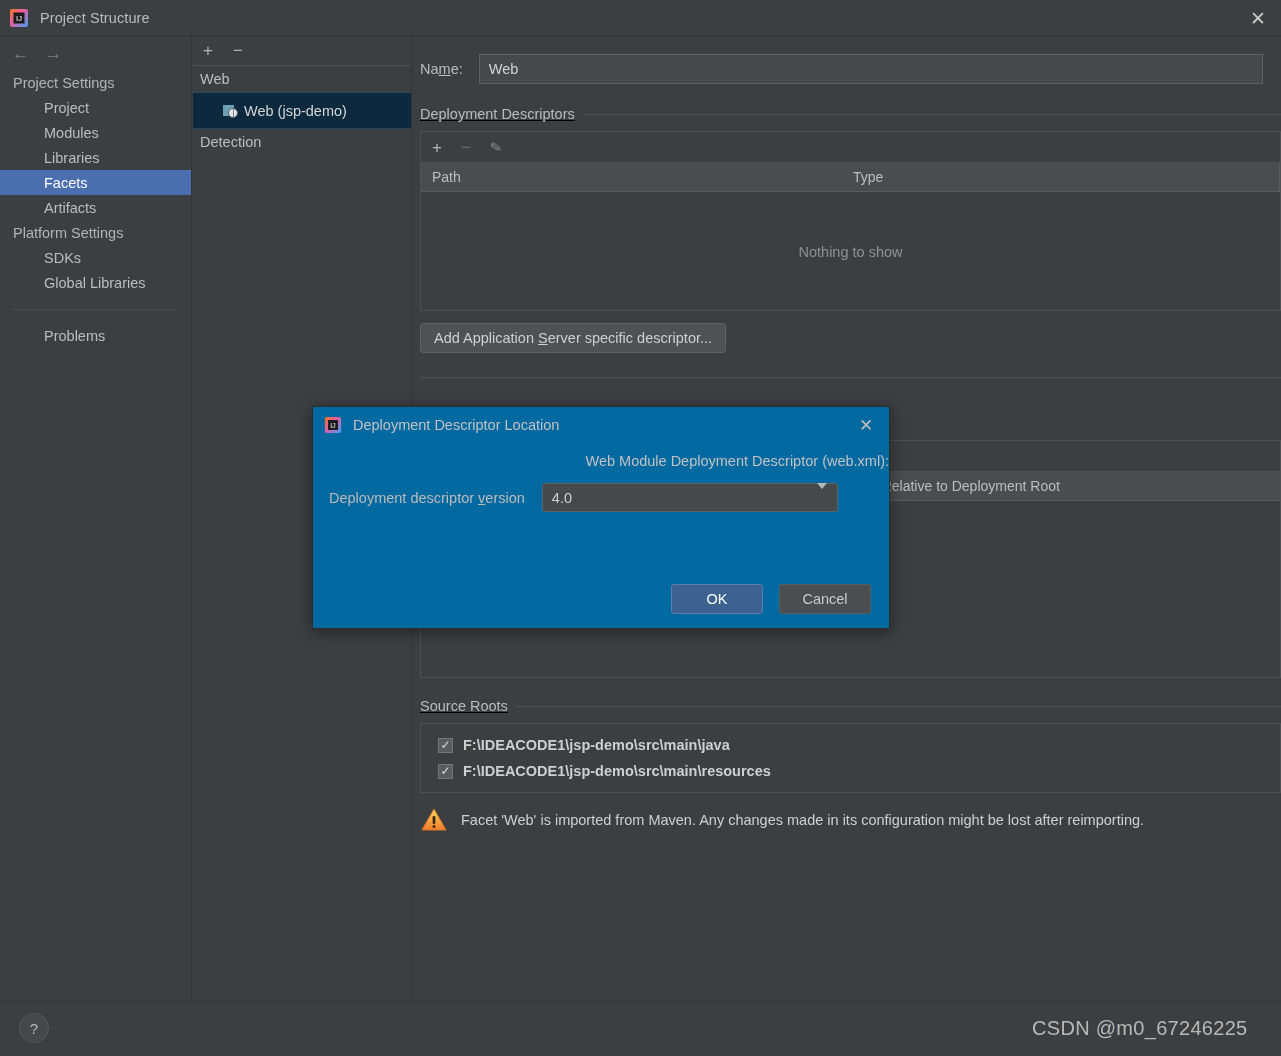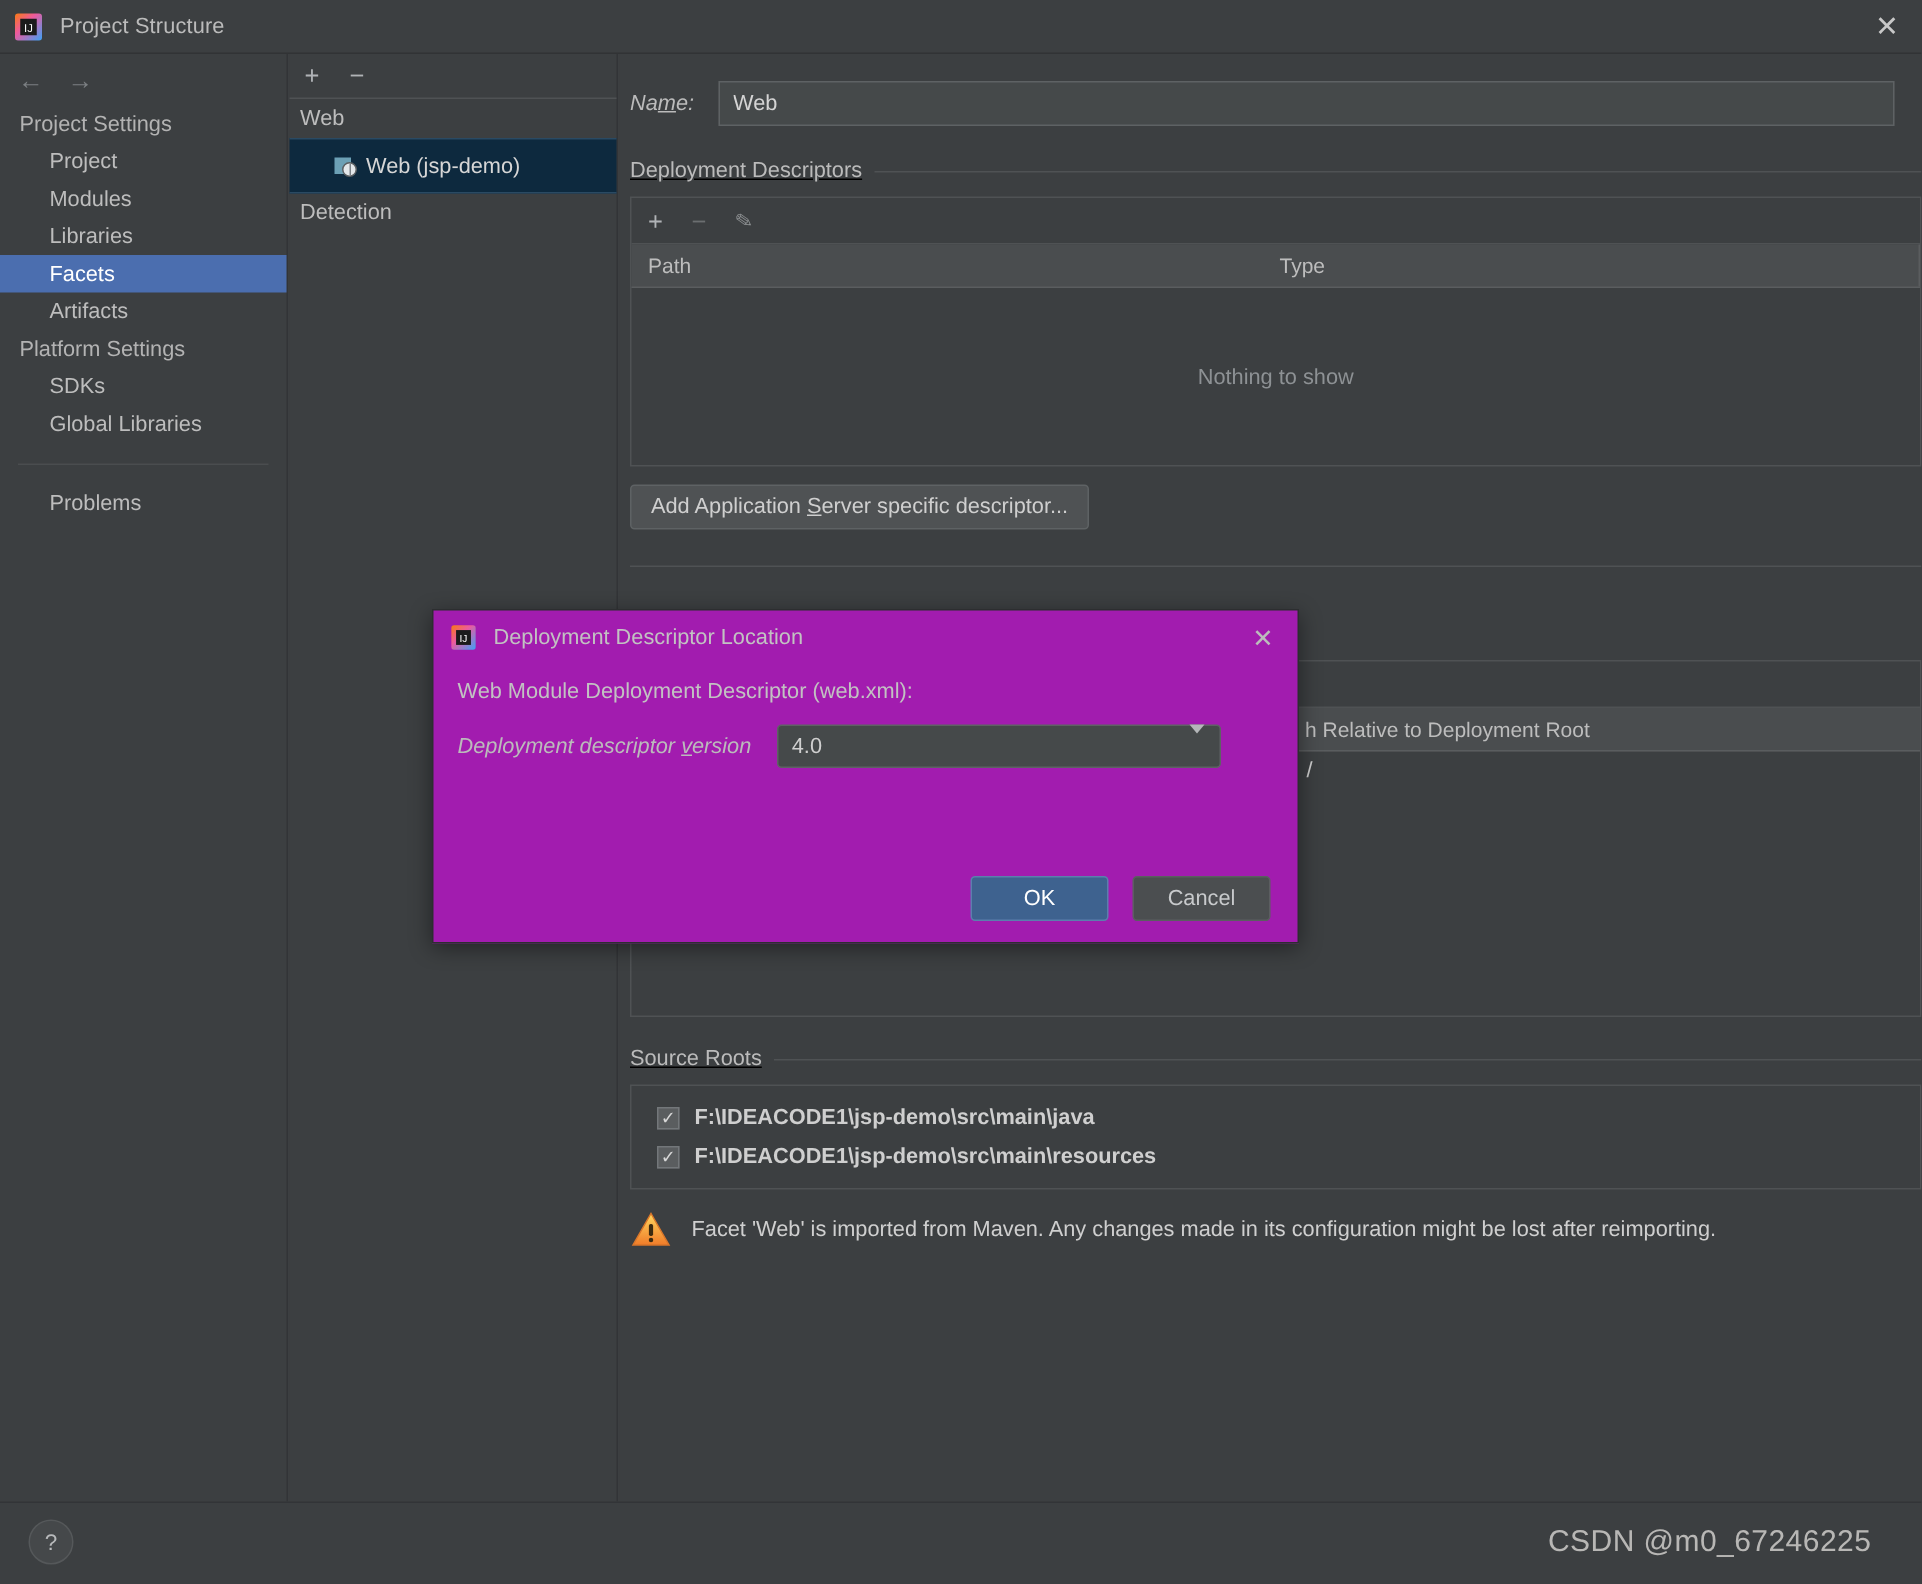--- a/index.html
+++ b/index.html
@@ -33,21 +33,21 @@
     position: absolute; left: 0; top: 36px; width: 192px; height: 965px;
     background: #3c3f41; border-right: 1px solid #323437;
   }
   #sidebar-nav { height: 34px; display: flex; align-items: center; padding-left: 12px; gap: 16px; }
   #sidebar-nav .arrow { color: #7b7f82; font-size: 17px; line-height: 1; }
   .side-group {
     font-size: 14.5px; color: #b3b3b3; padding: 4px 0 4px 13px; height: 25px;
     display: flex; align-items: center;
   }
   .side-item {
-    font-size: 14.5px; color: #bdbdbd; padding-left: 33px; height: 25px;
+    font-size: 14.5px; color: #bdbdbd; padding-left: 44px; height: 25px;
     display: flex; align-items: center;
   }
   .side-item.sel { background: #4b6eaf; color: #ffffff; }
   #sidebar-sep { margin: 14px 12px 0 12px; height: 1px; background: #4a4d4f; }
 
   
   #facets-col {
     position: absolute; left: 193px; top: 36px; width: 219px; height: 965px;
     background: #3c3f41; border-right: 1px solid #323437;
   }
@@ -74,21 +74,21 @@
   .facet-icon .glb:after {
     content: ""; position: absolute; left: 4px; top: 0; width: 1px; height: 8px; background: #7c8287;
   }
 
   
   #main {
     position: absolute; left: 413px; top: 36px; width: 868px; height: 965px;
     background: #3c3f41; padding: 0;
   }
   .row-name { display: flex; align-items: center; padding: 18px 18px 0 7px; }
-  .lbl { font-size: 14.5px; color: #bbbbbb; font-style: italic; }
+  .lbl { font-size: 14.5px; color: #bbbbbb; }
   .mn { text-decoration: underline; }
   #name-input {
     margin-left: 16px; flex: 1; height: 30px; background: #45494a;
     border: 1px solid #5e6264; color: #d4d4d4; font-size: 14.5px;
     padding: 0 9px; font-family: "Liberation Sans", sans-serif; outline: none;
   }
 
   .section { margin: 22px 0 0 7px; }
   .section-head { display: flex; align-items: center; gap: 8px; text-decoration: underline; }
   .section-head .st { font-size: 14.5px; color: #bbbbbb; white-space: nowrap; }
@@ -143,24 +143,25 @@
   
   #watermark {
     position: absolute; left: 1032px; top: 1017px;
     font-size: 20px; color: #d4d2cf; opacity: .82;
     font-family: "Liberation Sans", sans-serif; letter-spacing: .3px;
     pointer-events: none; white-space: nowrap;
   }
 
   
   #dialog {
-    position: absolute; left: 288px; top: 406px; width: 578px; height: 223px;
-    background: #a21caf;
+    position: absolute; left: 312px; top: 406px; width: 578px; height: 223px;
+    background: #0369a1;
     border: 1px solid #2c2e30;
     box-shadow: 0 3px 14px rgba(0,0,0,.45);
+    text-align: right;
   }
   #dlg-titlebar { height: 36px; display: flex; align-items: center; position: relative; }
   #dlg-titlebar .ij-logo { margin-left: 11px; width: 18px; height: 18px; }
   #dlg-title-text { margin-left: 11px; font-size: 14.5px; color: #c2c2c2; }
   #dlg-close {
     position: absolute; right: 13px; top: 8px; width: 20px; height: 20px;
     display: flex; align-items: center; justify-content: center;
     color: #bcbcbc; font-size: 17px; font-weight: 300;
   }
   #dlg-label1 { margin: 10px 0 0 16px; font-size: 14.5px; color: #c2c2c2; }

